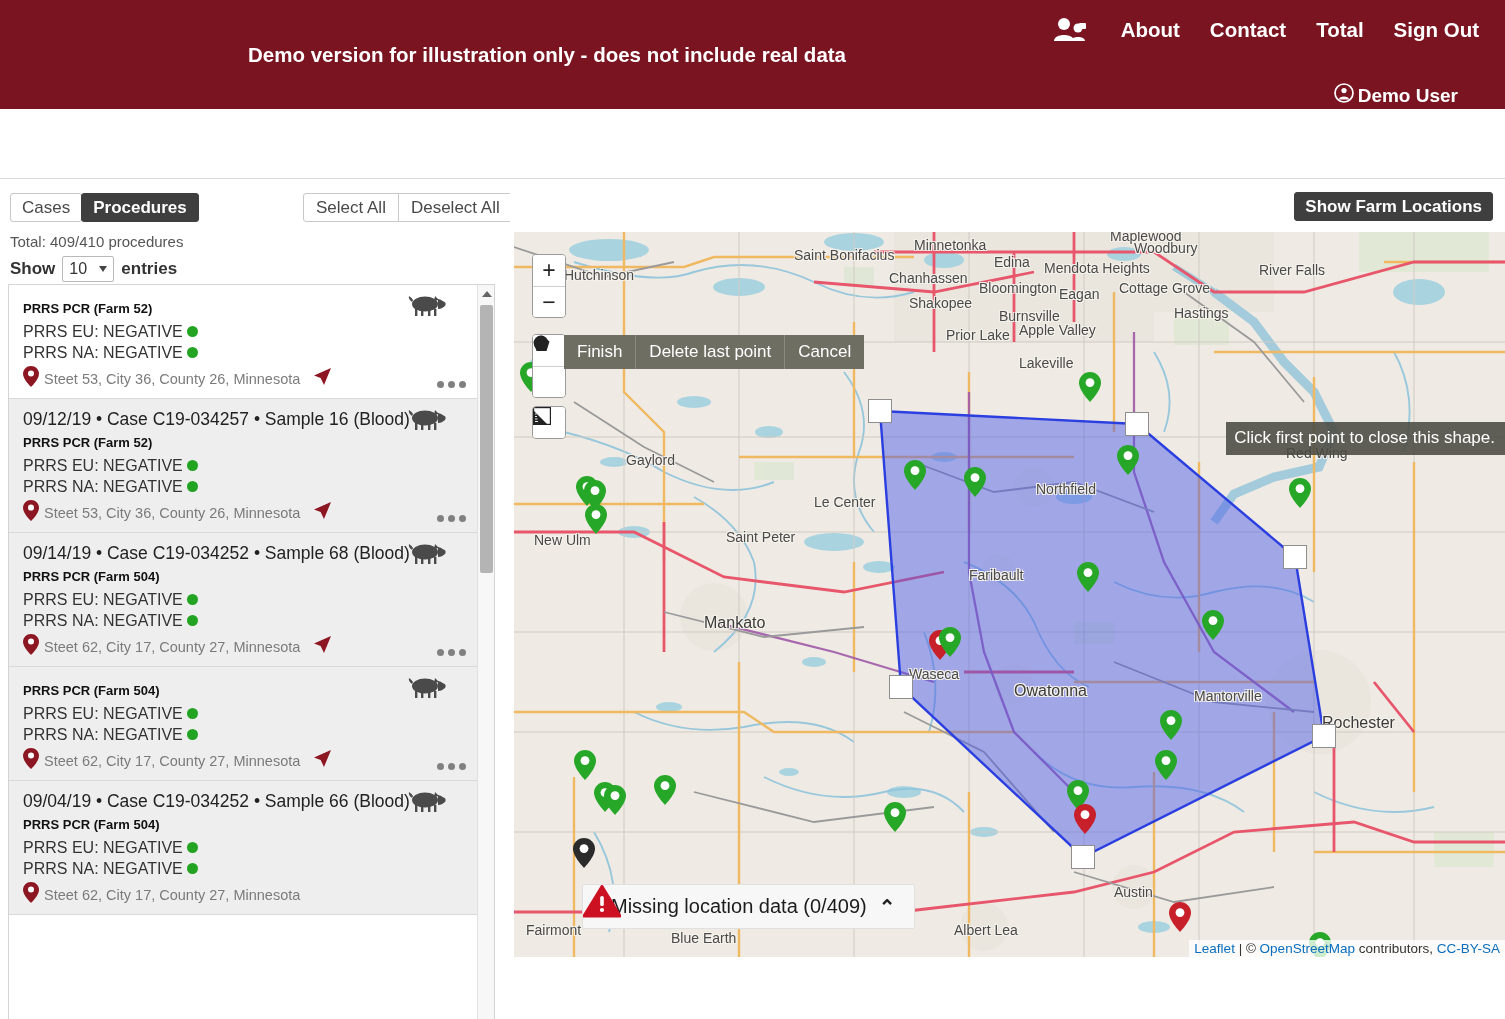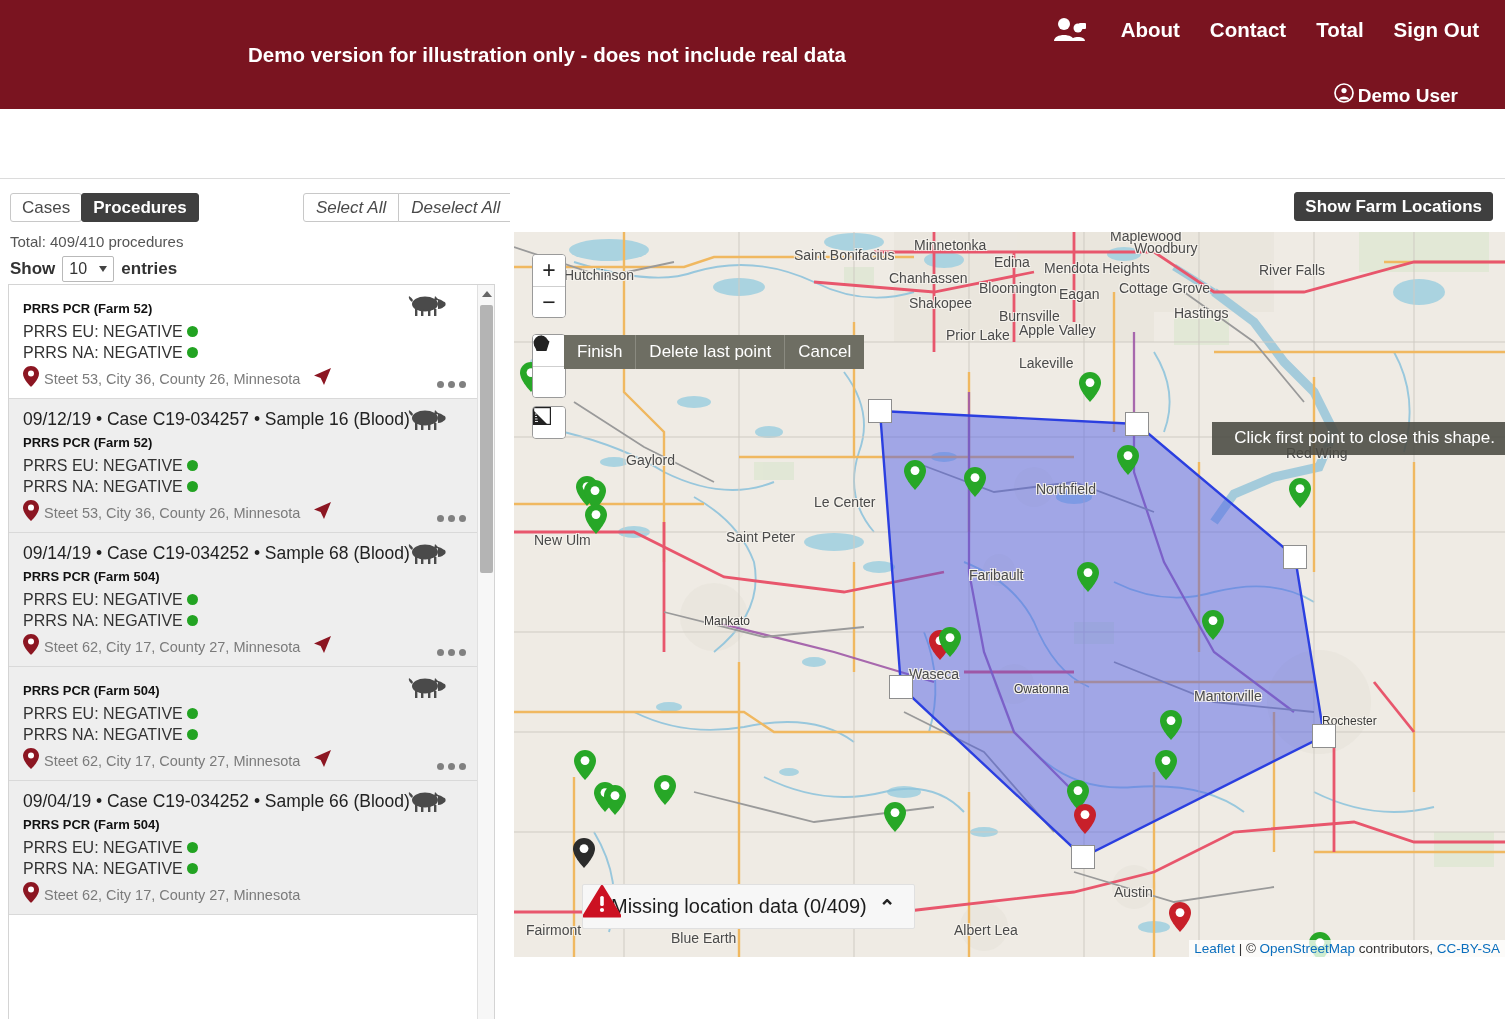--- a/index.html
+++ b/index.html
@@ -93,21 +93,21 @@
     border-right: 6px solid transparent; border-top: 8px solid #4a4a4a;
   }
 
   
   #left-panel { position: absolute; left: 0; top: 180px; width: 510px; height: 839px; background: #fff; }
   #toggle-group { position: absolute; left: 10px; top: 13px; display: flex; }
   #toggle-group .btn { height: 29px; padding: 0 11px; font-size: 17px; border-radius: 3px; }
   #tab-cases { border-radius: 3px 0 0 3px; color: #4a4a4a; }
   #tab-procedures { border-radius: 0 3px 3px 0; margin-left: -1px; }
   #select-group { position: absolute; left: 303px; top: 13px; display: flex; }
-  #select-group .btn { height: 29px; padding: 0 12px; font-size: 17px; color: #4a4a4a; font-style: italic; }
+  #select-group .btn { height: 29px; padding: 0 12px; font-size: 17px; color: #4a4a4a; }
   #btn-select-all { border-radius: 3px 0 0 3px; }
   #btn-deselect-all { border-radius: 0 3px 3px 0; margin-left: -1px; }
 
   #total-line {
     position: absolute; left: 10px; top: 53px;
     font-size: 15px; color: #555; white-space: nowrap;
   }
   #show-entries {
     position: absolute; left: 10px; top: 76px;
     display: flex; align-items: center; gap: 7px;
@@ -198,21 +198,21 @@
   }
   #draw-actions span {
     color: #fff; font-size: 17px; padding: 7px 13px; cursor: pointer;
     border-right: 1px solid #8a8a80; white-space: nowrap;
   }
   #draw-actions span:last-child { border-right: none; }
 
   #draw-tooltip {
     position: absolute; right: 0px; top: 190px; z-index: 35;
     background: rgba(74,74,66,0.88); color: #fff;
-    font-size: 17px; padding: 6px 10px 7px 22px; white-space: nowrap;
+    font-size: 17px; padding: 6px 10px 7px 8px; white-space: nowrap;
   }
 
   #missing-banner {
     position: absolute; left: 68px; bottom: 28px; z-index: 35;
     background: #f7f7f7; border: 1px solid #e0e0e0;
     display: flex; align-items: center; gap: 12px;
     padding: 10px 19px 10px 16px; border-radius: 2px;
   }
   #missing-banner .mb-text { font-size: 20px; color: #1c1c1c; white-space: nowrap; }
   #missing-banner .chev {
@@ -224,21 +224,21 @@
     background: rgba(255,255,255,0.78); font-size: 13.5px; color: #333;
     padding: 1px 5px; white-space: nowrap;
   }
   #map-attribution a { color: #0a6ebd; text-decoration: none; }
 
   .maplabel {
     position: absolute; font-size: 14px; color: #4a4a4a; white-space: nowrap;
     text-shadow: 1px 1px 0 #f5f2ec, -1px -1px 0 #f5f2ec, 1px -1px 0 #f5f2ec, -1px 1px 0 #f5f2ec;
     pointer-events: none;
   }
-  .maplabel.big { font-size: 12px; color: #3b3b3b; }
+  .maplabel.big { font-size: 16px; color: #3b3b3b; }
   .pin { position: absolute; width: 22px; height: 30px; }
   .vertex {
     position: absolute; width: 24px; height: 24px; background: #fff;
     border: 1px solid #8e8e8e; box-sizing: border-box; z-index: 20;
   }
 </style>
 </head>
 <body>
 
 <div id="app-header">

